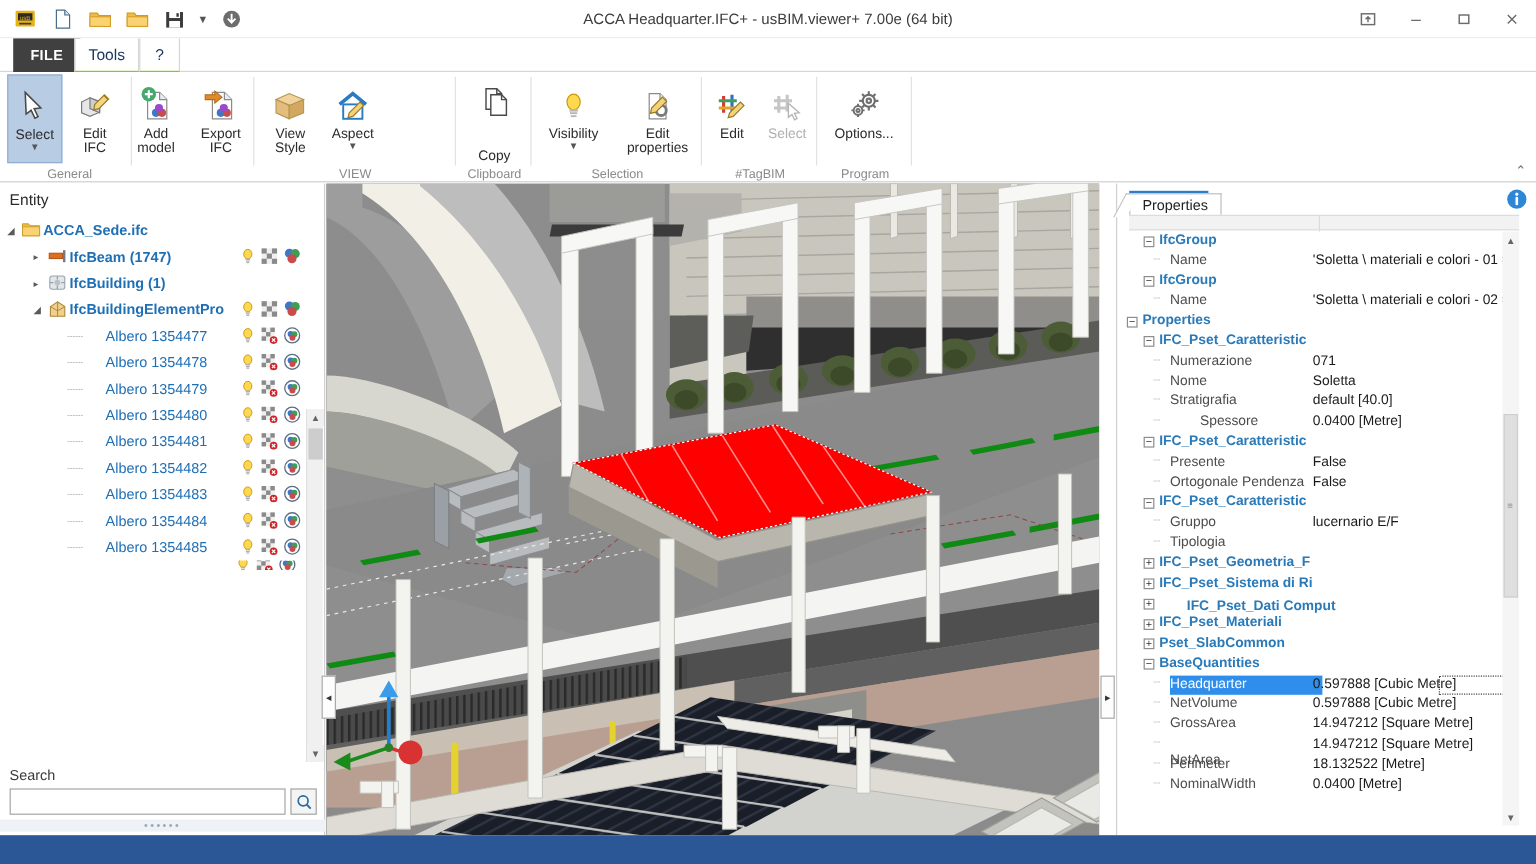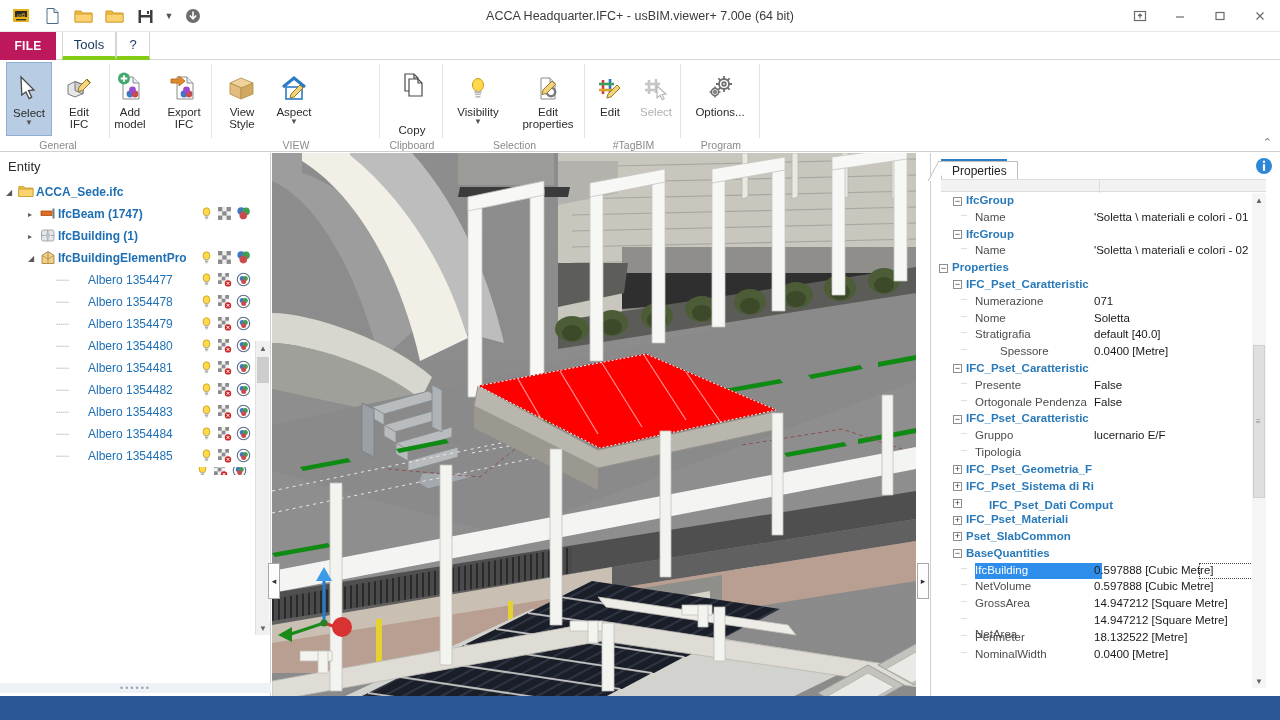--- a/index.html
+++ b/index.html
@@ -30,32 +30,32 @@
   }
   .wbtns { position:absolute; right:0; top:0; height:32px; display:flex; }
   .wbtn { width:40px; height:32px; display:flex; align-items:center; justify-content:center; }
 
   
   .tabstrip {
     position:absolute; left:0; top:32px; width:1280px; height:28px;
     background:#ffffff; border-bottom:1px solid #d6d6d6;
   }
   .tab-file {
-    position:absolute; left:0; top:0; width:56px; height:28px;
-    background:#be185d; color:#fff; font-size:12px; font-weight:bold;
+    position:absolute; left:11px; top:0; width:56px; height:28px;
+    background:#404040; color:#fff; font-size:12px; font-weight:bold;
     display:flex; align-items:center; justify-content:center; letter-spacing:.3px;
   }
   .tab {
     position:absolute; top:0; height:28px; padding:0 16px;
     display:flex; align-items:center; justify-content:center;
     font-size:13px; color:#2b3c52;
     border-left:1px solid #d6d6d6; border-right:1px solid #d6d6d6;
     background:#fff;
   }
-  .tab.active { border-bottom:4px solid #84cc16; background:#fff; color:#17375e; }
+  .tab.active { border-bottom:1px solid #84cc16; background:#fff; color:#17375e; }
 
   
   .ribbon {
     position:absolute; left:0; top:60px; width:1280px; height:92px;
     background:#ffffff; border-bottom:1px solid #cfcfcf;
   }
   .rgroup { position:absolute; top:0; height:92px; }
   .rgroup .sep { position:absolute; right:0; top:4px; width:1px; height:74px; background:#e2e2e2; }
   .rgroup .glabel {
     position:absolute; bottom:1px; left:0; width:100%; text-align:center;
@@ -798,20 +798,30 @@
               </svg></span>
           </div>
         </div>
 
       <div class="tree-scrollbar">
         <div class="tsb-up">▲</div>
         <div class="tsb-thumb"></div>
         <div class="tsb-dn">▼</div>
       </div>
 
+      <div class="searchzone">
+        <div class="searchlabel">Search</div>
+        <input class="searchbox" type="text" value="" placeholder="" style="">
+        <div class="searchbtn">
+          <svg width="15" height="15" viewBox="0 0 15 15">
+            <circle cx="6.6" cy="6.4" r="4.1" fill="none" stroke="#2b6ca3" stroke-width="1.4"></circle>
+            <path d="M9.6 9.4l3.3 3.4" stroke="#2b6ca3" stroke-width="1.6"></path>
+          </svg>
+        </div>
+      </div>
 
       <div class="griphandle">••••••</div>
 
       <div class="navlist">
         <div class="navitem">
           <span>
             <svg width="20" height="17" viewBox="0 0 20 17">
               <path d="M1 6l8-4 9 4-8 4z" fill="#f2dfbe" stroke="#b69a6c" stroke-width=".9"></path>
               <path d="M1 6v5l8 4v-5z" fill="#e5cfa4" stroke="#b69a6c" stroke-width=".9"></path>
               <path d="M9 10v5l9-4V6z" fill="#d6bb86" stroke="#b69a6c" stroke-width=".9"></path>
@@ -1159,21 +1169,21 @@
             <span class="pname grp" style="left: 35px; top: 1px;">Pset_SlabCommon</span>
           </div>
           <div class="prow">
             <span class="exp" style="left: 22px; top: 3.5px;">−</span>
             <span class="pname grp" style="left: 35px; top: 1px;">BaseQuantities</span>
           </div>
           <div class="prow selected">
             <div class="sel-bg" style="left: 44px; width: 127px;"></div>
             <div class="valbox"></div>
             <span style="position: absolute; left: 30px; top: 0px; color: rgb(189, 189, 189); font-size: 10px;">┈</span>
-            <span class="pname" style="left: 44px; top: 1px;">IfcBuilding</span>
+            <span class="pname" style="left: 44px; top: 1px;">Headquarter</span>
             <span class="pval" style="top: 1px;">0.597888 [Cubic Metre]</span>
           </div>
           <div class="prow">
             <span style="position: absolute; left: 30px; top: 0px; color: rgb(189, 189, 189); font-size: 10px;">┈</span>
             <span class="pname" style="left: 44px; top: 1px;">NetVolume</span>
             <span class="pval" style="top: 1px;">0.597888 [Cubic Metre]</span>
           </div>
           <div class="prow">
             <span style="position: absolute; left: 30px; top: 0px; color: rgb(189, 189, 189); font-size: 10px;">┈</span>
             <span class="pname" style="left: 44px; top: 1px;">GrossArea</span>

